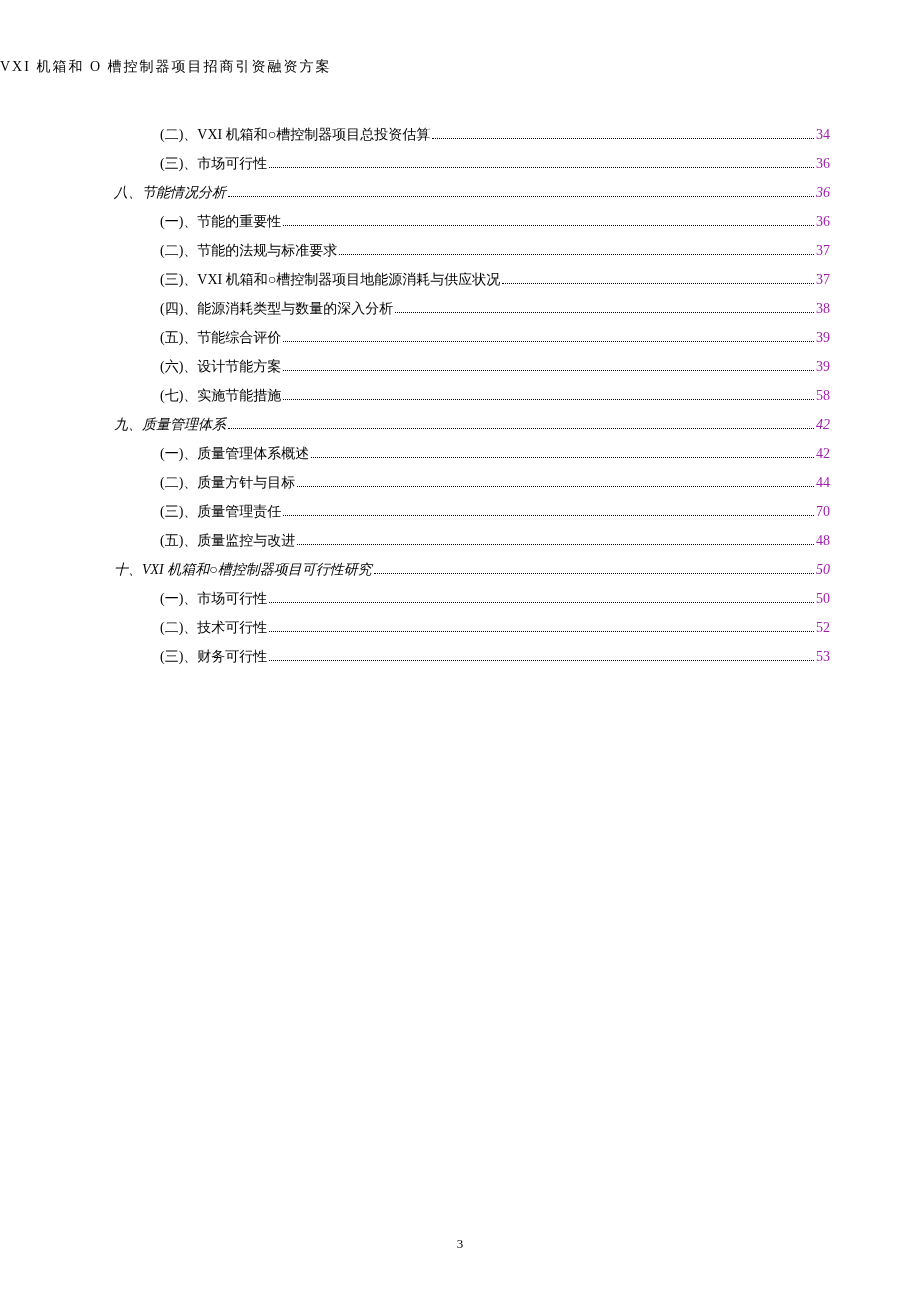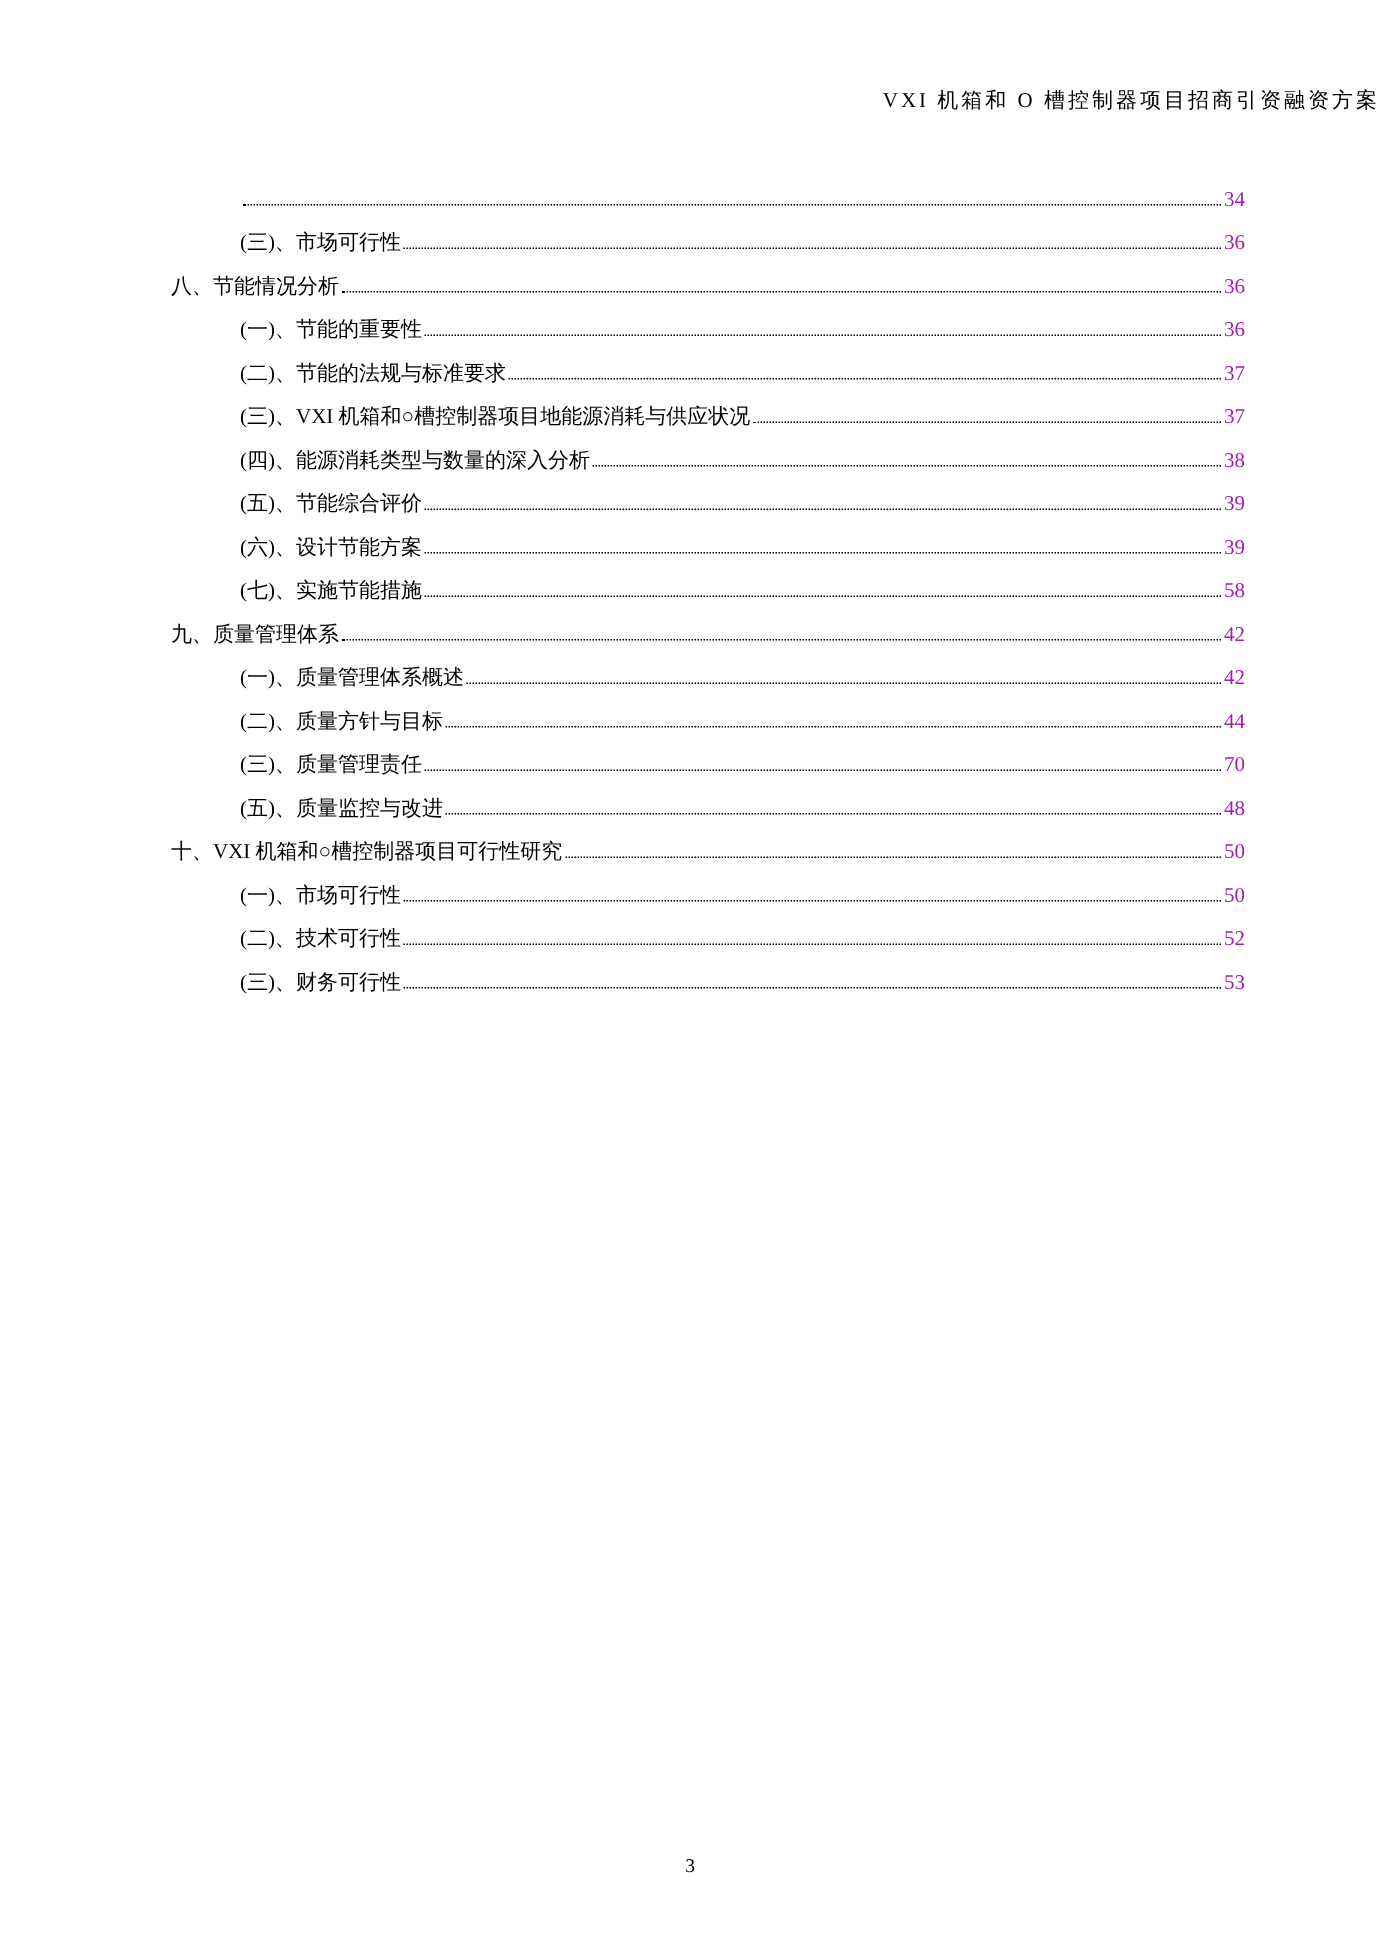--- a/index.html
+++ b/index.html
@@ -8,38 +8,39 @@
       box-sizing: border-box;
     }
     body {
       background: #ffffff;
       width: 920px;
       height: 1302px;
       font-family: "SimSun", "宋体", serif;
       position: relative;
     }
     .page-header {
-      text-align: right;
+      text-align: left;
       padding-top: 58px;
       font-size: 14px;
       color: #000;
       letter-spacing: 2px;
     }
     .toc-container {
       padding: 50px 90px 0 90px;
     }
     .toc-line {
       display: flex;
       align-items: baseline;
       margin-bottom: 11px;
       font-size: 14px;
       color: #000;
     }
     .toc-line.level-1 {
       padding-left: 24px;
+      font-style: italic;
     }
     .toc-line.level-2 {
       padding-left: 70px;
     }
     .toc-text {
       white-space: nowrap;
     }
     .toc-dots {
       flex: 1;
       border-bottom: 1.5px dotted #000;
@@ -62,20 +63,21 @@
 </head>
 <body>
 
 <div class="page-header">
   <span>VXI 机箱和 O 槽控制器项目招商引资融资方案</span>
 </div>
 
 <div class="toc-container">
 
 <div class="toc-line level-2">
+      <span class="toc-text">(二)、VXI 机箱和○槽控制器项目总投资估算</span>
       <span class="toc-dots"></span>
       <span class="toc-page">34</span>
     </div>
     <div class="toc-line level-2">
       <span class="toc-text">(三)、市场可行性</span>
       <span class="toc-dots"></span>
       <span class="toc-page">36</span>
     </div>
     <div class="toc-line level-1">
       <span class="toc-text">八、节能情况分析</span>

